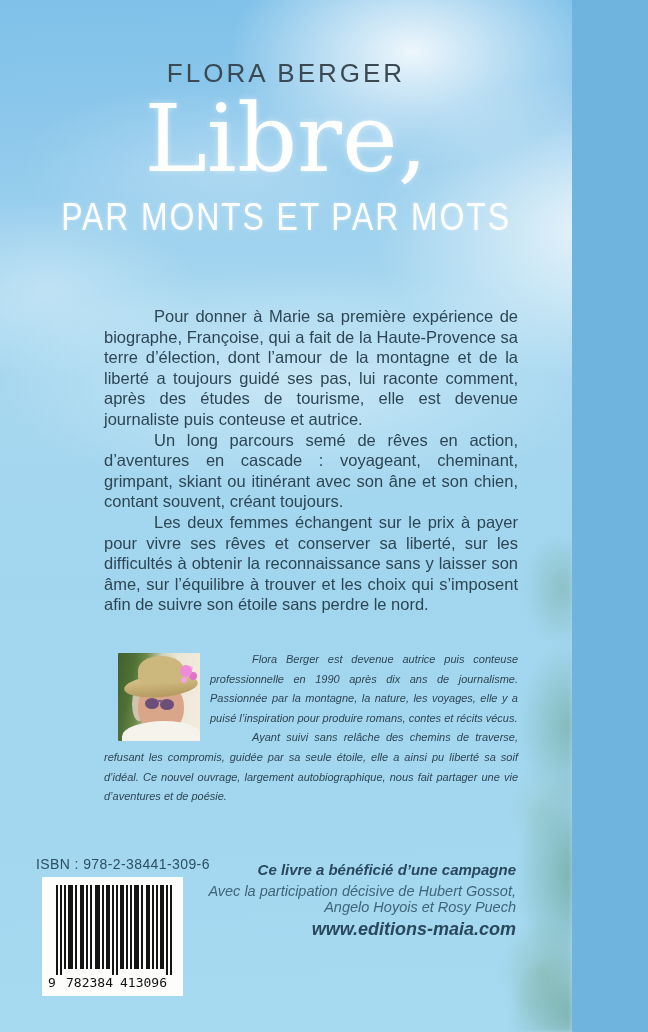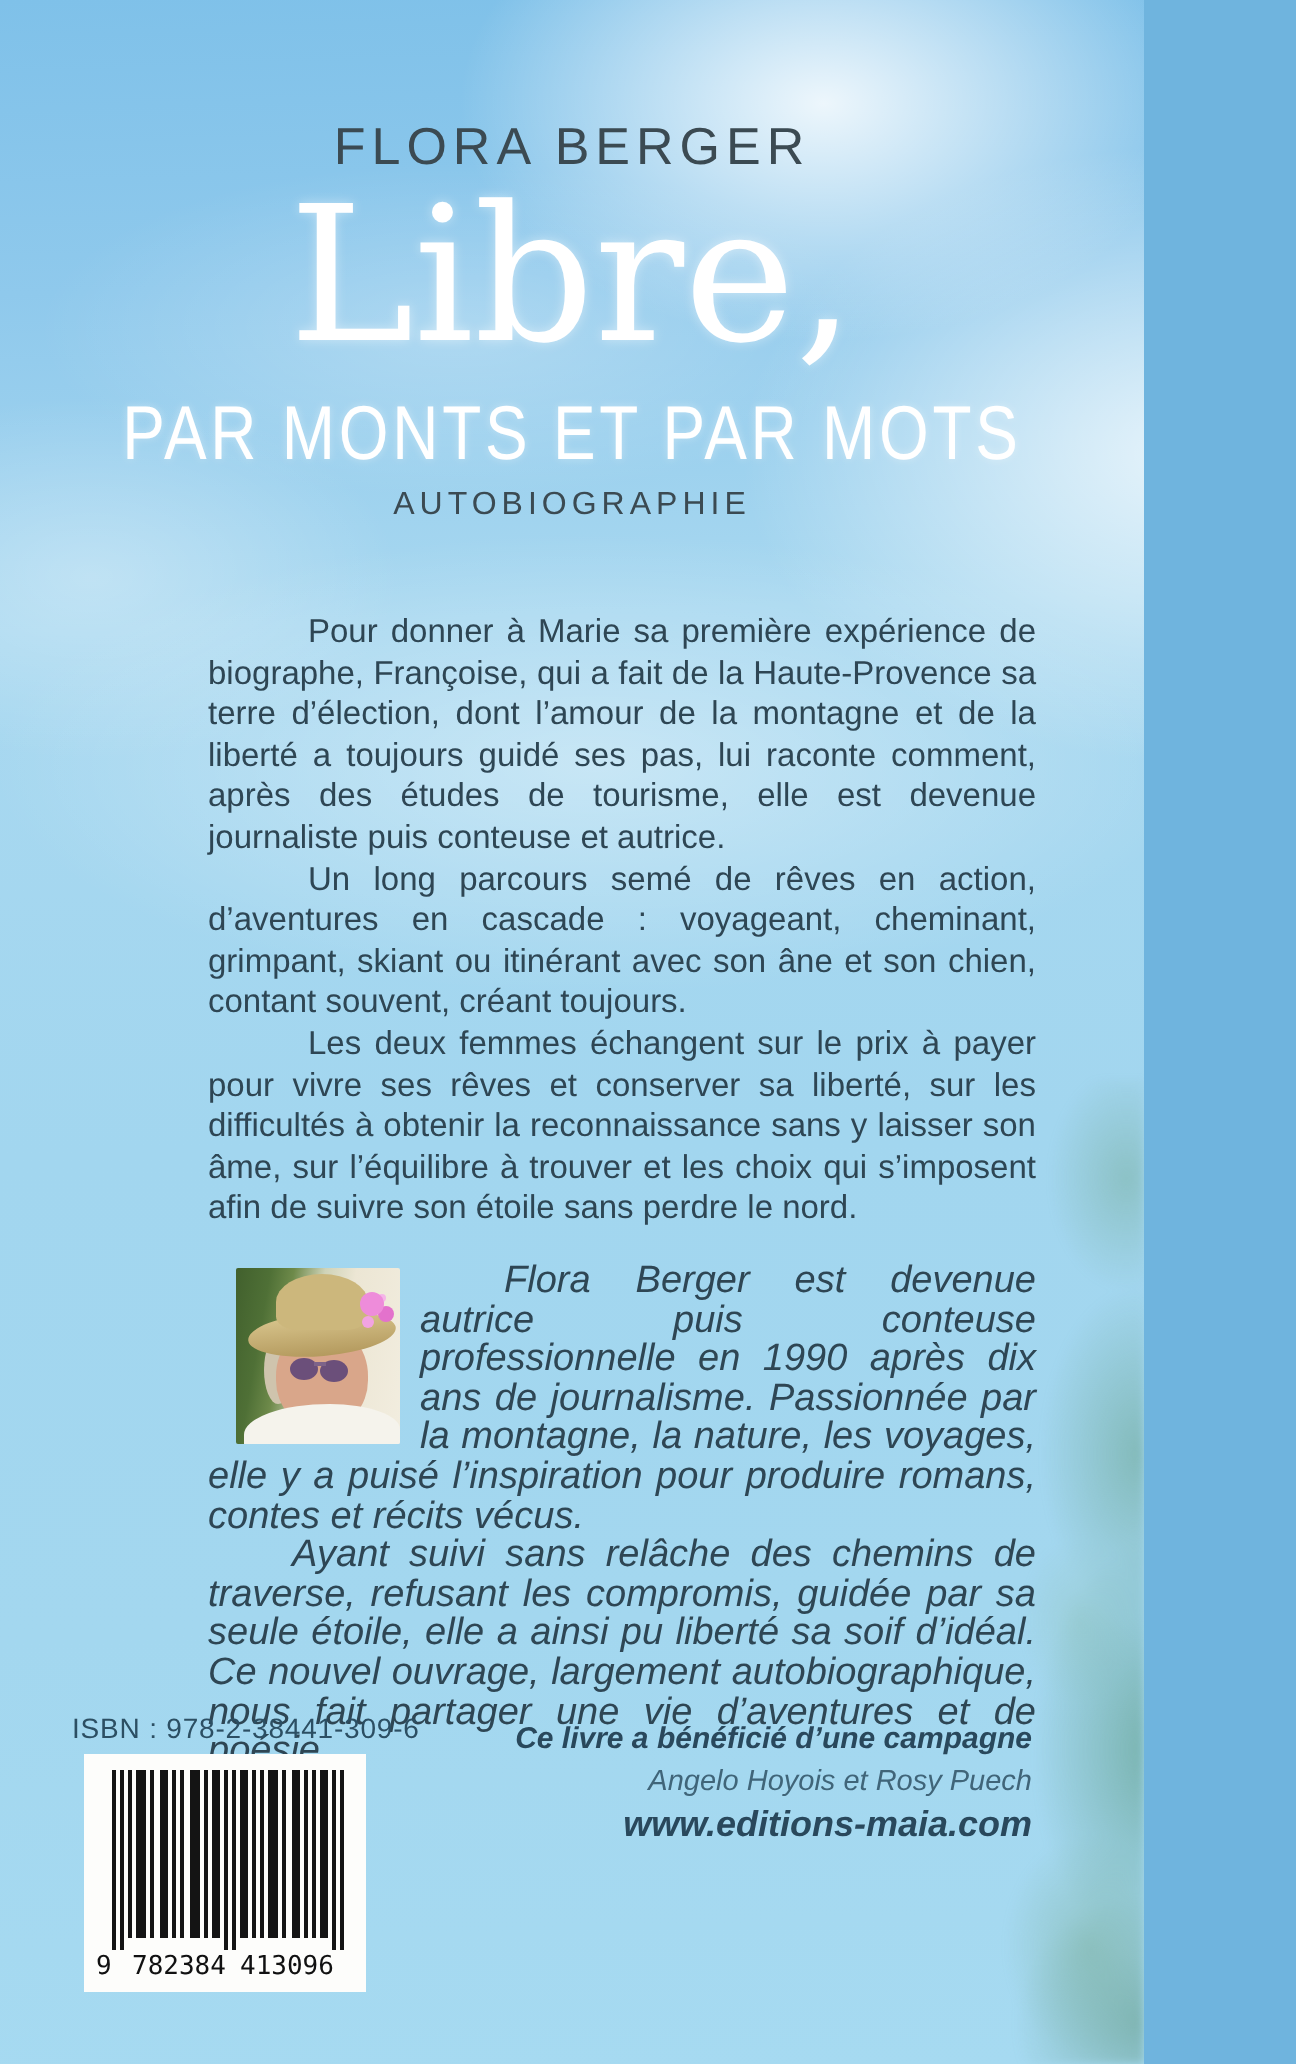--- a/index.html
+++ b/index.html
@@ -52,22 +52,22 @@
     font-size:16px;line-height:19px;letter-spacing:2.5px;color:#3b4a52;
   }
   
   .synopsis{
     position:absolute;top:306px;left:104px;width:414px;
     color:#2e4654;font-size:16.5px;line-height:20.6px;text-align:justify;
   }
   .synopsis p{margin:0;text-indent:50px;}
   
   .bio{
-    position:absolute;top:631px;left:104px;width:414px;
-    color:#2e4654;font-style:italic;font-size:19px;line-height:19.6px;text-align:justify;
+    position:absolute;top:650px;left:104px;width:414px;
+    color:#2e4654;font-style:italic;font-size:11px;line-height:19.6px;text-align:justify;
   }
   .bio p{margin:0;text-indent:42px;}
   .photo{
     float:left;width:82px;height:88px;margin:3px 10px 3px 14px;
     position:relative;overflow:hidden;border-radius:1px;
     background:linear-gradient(100deg,#41602d 0%,#4f7036 18%,#6e8a4a 30%,#cfd3b8 46%,#ece6d4 62%,#f2eddf 100%);
   }
   .photo .face{position:absolute;left:20px;top:28px;width:46px;height:52px;border-radius:50% 50% 46% 46%;background:#d9a68a;}
   .photo .hair{position:absolute;left:14px;top:34px;width:14px;height:34px;border-radius:50%;background:#cfc4ad;}
   .photo .hat-brim{position:absolute;left:6px;top:22px;width:74px;height:22px;border-radius:50%;background:linear-gradient(#d9c68e,#b49a5e);transform:rotate(-5deg);}
@@ -102,21 +102,20 @@
 <body>
 
 <div class="cover">
   <div class="clouds"></div>
   <div class="veg"></div>
 
   <div class="author">FLORA BERGER</div>
   <div class="title">Libre,</div>
   <div class="subtitle">PAR MONTS ET PAR MOTS</div>
   <div class="genre">
-    <div>AUTOBIOGRAPHIE</div>
   </div>
 
   <div class="synopsis">
     <p>Pour donner à Marie sa première expérience de biographe, Françoise, qui a fait de la Haute-Provence sa terre d’élection, dont l’amour de la montagne et de la liberté a toujours guidé ses pas, lui raconte comment, après des études de tourisme, elle est devenue journaliste puis conteuse et autrice.</p>
     <p>Un long parcours semé de rêves en action, d’aventures en cascade : voyageant, cheminant, grimpant, skiant ou itinérant avec son âne et son chien, contant souvent, créant toujours.</p>
     <p>Les deux femmes échangent sur le prix à payer pour vivre ses rêves et conserver sa liberté, sur les difficultés à obtenir la reconnaissance sans y laisser son âme, sur l’équilibre à trouver et les choix qui s’imposent afin de suivre son étoile sans perdre le nord.</p>
   </div>
 
   <div class="bio">
     <div class="photo">
@@ -171,17 +170,18 @@
       <text class="bc-digits" x="18" y="104">782384</text>
       <text class="bc-digits" x="72" y="104">413096</text>
     </svg>
   </div>
 
   <div class="promo">
     <div class="bold-lines">
       <div>Ce livre a bénéficié d’une campagne</div>
     </div>
     <div class="credits">
+      <div>Avec la participation décisive de Hubert Gossot,</div>
       <div>Angelo Hoyois et Rosy Puech</div>
     </div>
     <div class="site">www.editions-maia.com</div>
   </div>
 </div>
 
 </body></html>

